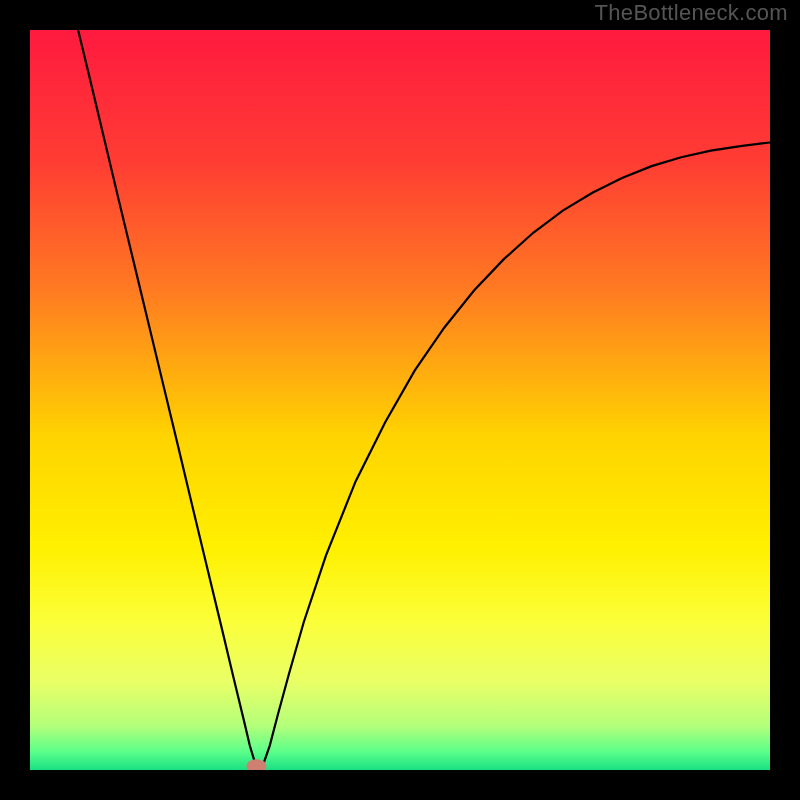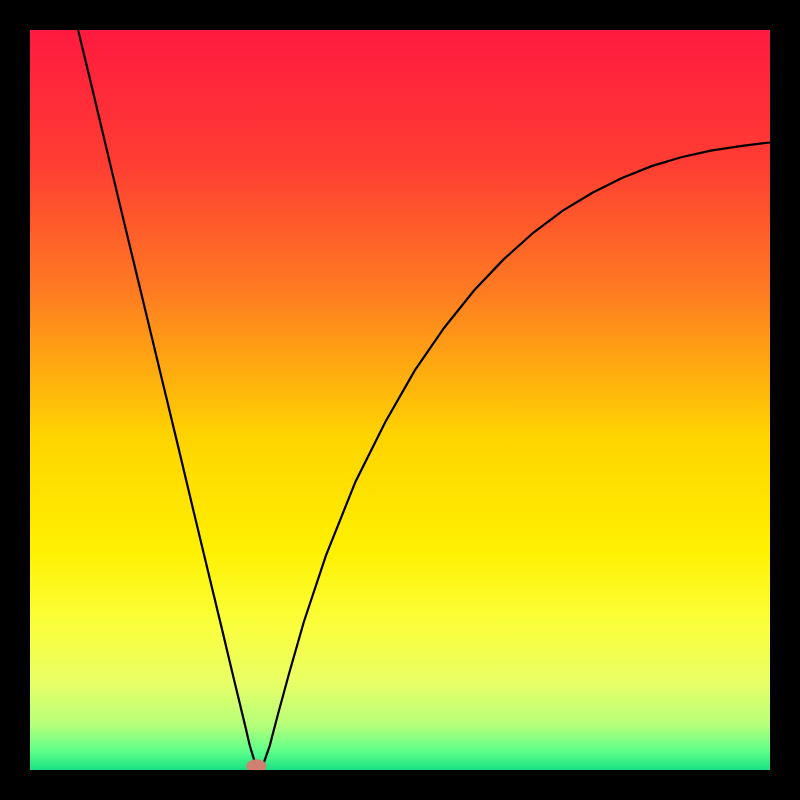--- a/index.html
+++ b/index.html
@@ -35,20 +35,21 @@
     height: 740px;
   }
   svg {
     display: block;
   }
 </style>
 </head>
 <body>
 
 <div class="frame">
+  <div class="watermark">TheBottleneck.com</div>
 
   <div class="plot-wrap">
     <svg id="plot-svg" width="740" height="740" viewBox="0 0 740 740">
       <defs>
         <linearGradient id="bg-grad" x1="0" y1="0" x2="0" y2="1">
             <stop offset="0%" stop-color="#ff1a3f"></stop>
             <stop offset="18%" stop-color="#ff3d33"></stop>
             <stop offset="35%" stop-color="#ff7a22"></stop>
             <stop offset="55.00000000000001%" stop-color="#ffd400"></stop>
             <stop offset="70%" stop-color="#fff000"></stop>

